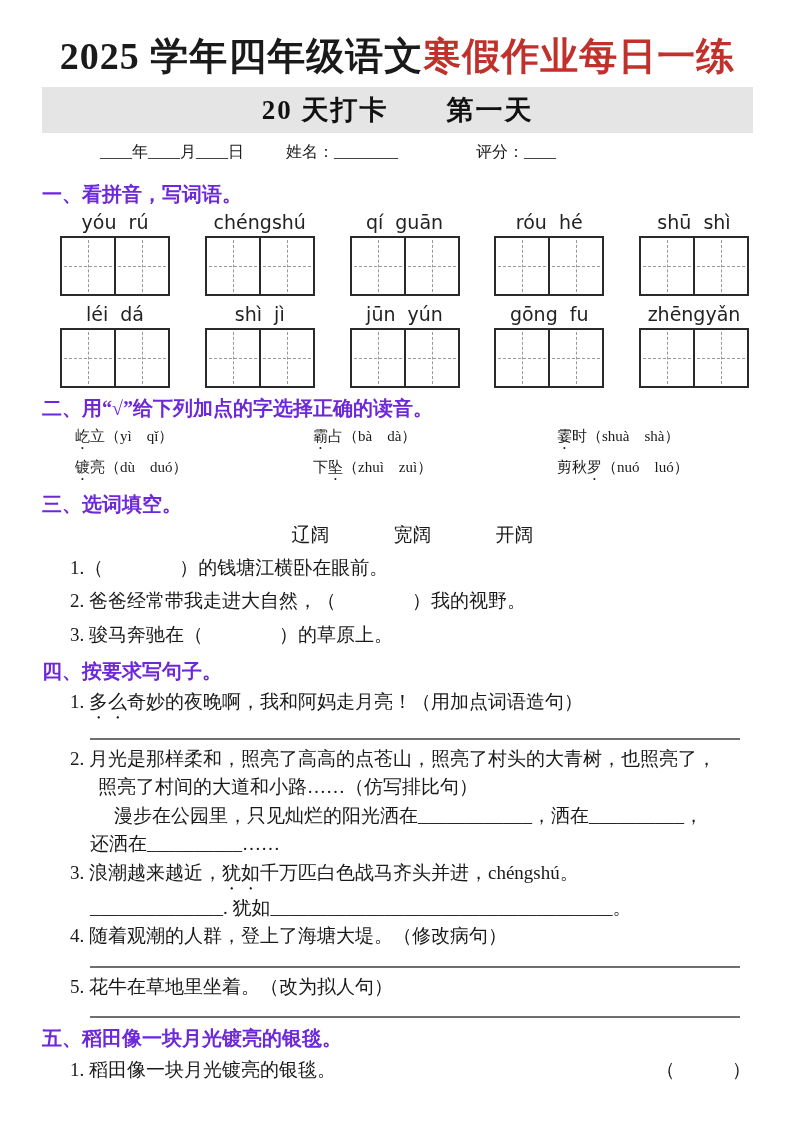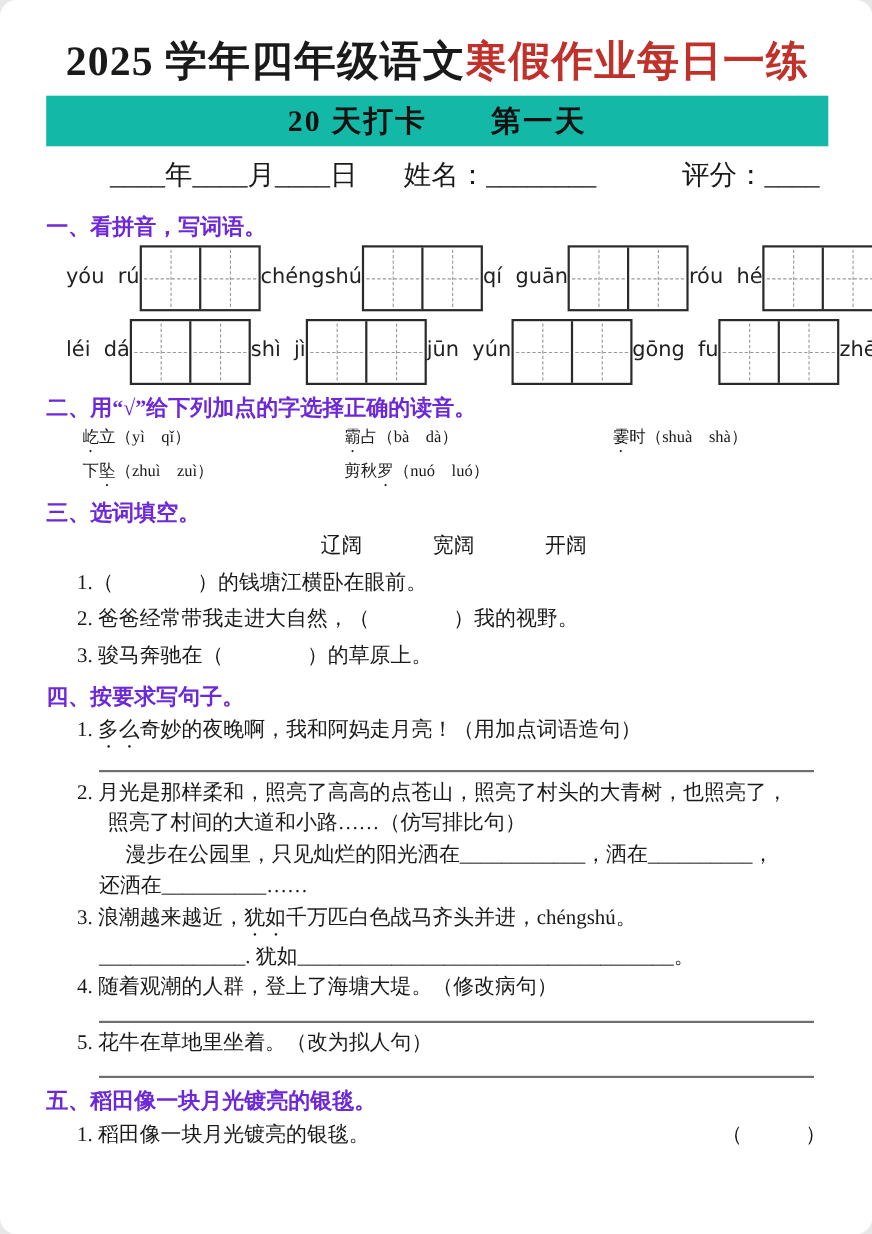--- a/index.html
+++ b/index.html
@@ -6,54 +6,53 @@
   .page {
     position:relative;
     width:793px; height:1122px;
     margin:0 auto;
     background:#ffffff;
     overflow:hidden;
     font-family:"Liberation Serif", serif;
     color:#1a1a1a;
     box-sizing:border-box;
     padding:34px 40px 0 42px;
-    border-radius:15px;
   }
   
   .title {
     text-align:center;
     font-size:38px; font-weight:bold;
     letter-spacing:1px; white-space:nowrap;
     line-height:1.2;
   }
   .title .red { color:#c0312b; }
   .banner {
     margin-top:7px; height:46px;
-    background:#14b8a6;
+    background:#e5e5e5;
     display:flex; align-items:center; justify-content:center;
     font-weight:bold; font-size:27px; letter-spacing:2px;
     color:#111;
   }
   .dateline {
     display:flex; gap:42px;
-    font-size:25px; margin:9px 0 18px 58px;
+    font-size:16px; margin:9px 0 18px 58px;
     white-space:pre;
   }
   .dateline .score { margin-left:36px; }
   
   .shead {
     font-weight:bold; font-size:20px;
     margin:7px 0 3px 0; color:#6d28d9;
   }
   
   .prow {
     display:flex; justify-content:space-between;
     margin:2px 4px 7px 18px;
   }
-  .pgroup { display:flex; flex-direction:row; align-items:center; }
+  .pgroup { display:flex; flex-direction:column; align-items:center; }
   .plabel {
     font-family:"DejaVu Sans", sans-serif;
     font-size:19px; color:#222; margin-bottom:3px; white-space:pre;
   }
   .pbox {
     width:106px; height:56px;
     border:2px solid #2a2a2a;
     display:flex; background:#fff;
   }
   .pcell { flex:1; position:relative; }
@@ -193,20 +192,21 @@
           <div class="pcell"></div>
         </div>
       </div>
   </div>
 
   <div class="shead">二、用“√”给下列加点的字选择正确的读音。</div>
   <div class="q2grid">
     <div><span></span><span class="emdot">屹</span><span>立（yì　qǐ）</span></div>
     <div><span></span><span class="emdot">霸</span><span>占（bà　dà）</span></div>
     <div><span></span><span class="emdot">霎</span><span>时（shuà　shà）</span></div>
+    <div><span></span><span class="emdot">镀</span><span>亮（dù　duó）</span></div>
     <div><span>下</span><span class="emdot">坠</span><span>（zhuì　zuì）</span></div>
     <div><span>剪秋</span><span class="emdot">罗</span><span>（nuó　luó）</span></div>
   </div>
 
   <div class="q3">
     <div class="shead">三、选词填空。</div>
     <div class="optrow">
       <span>辽阔</span>
       <span>宽阔</span>
       <span>开阔</span>

